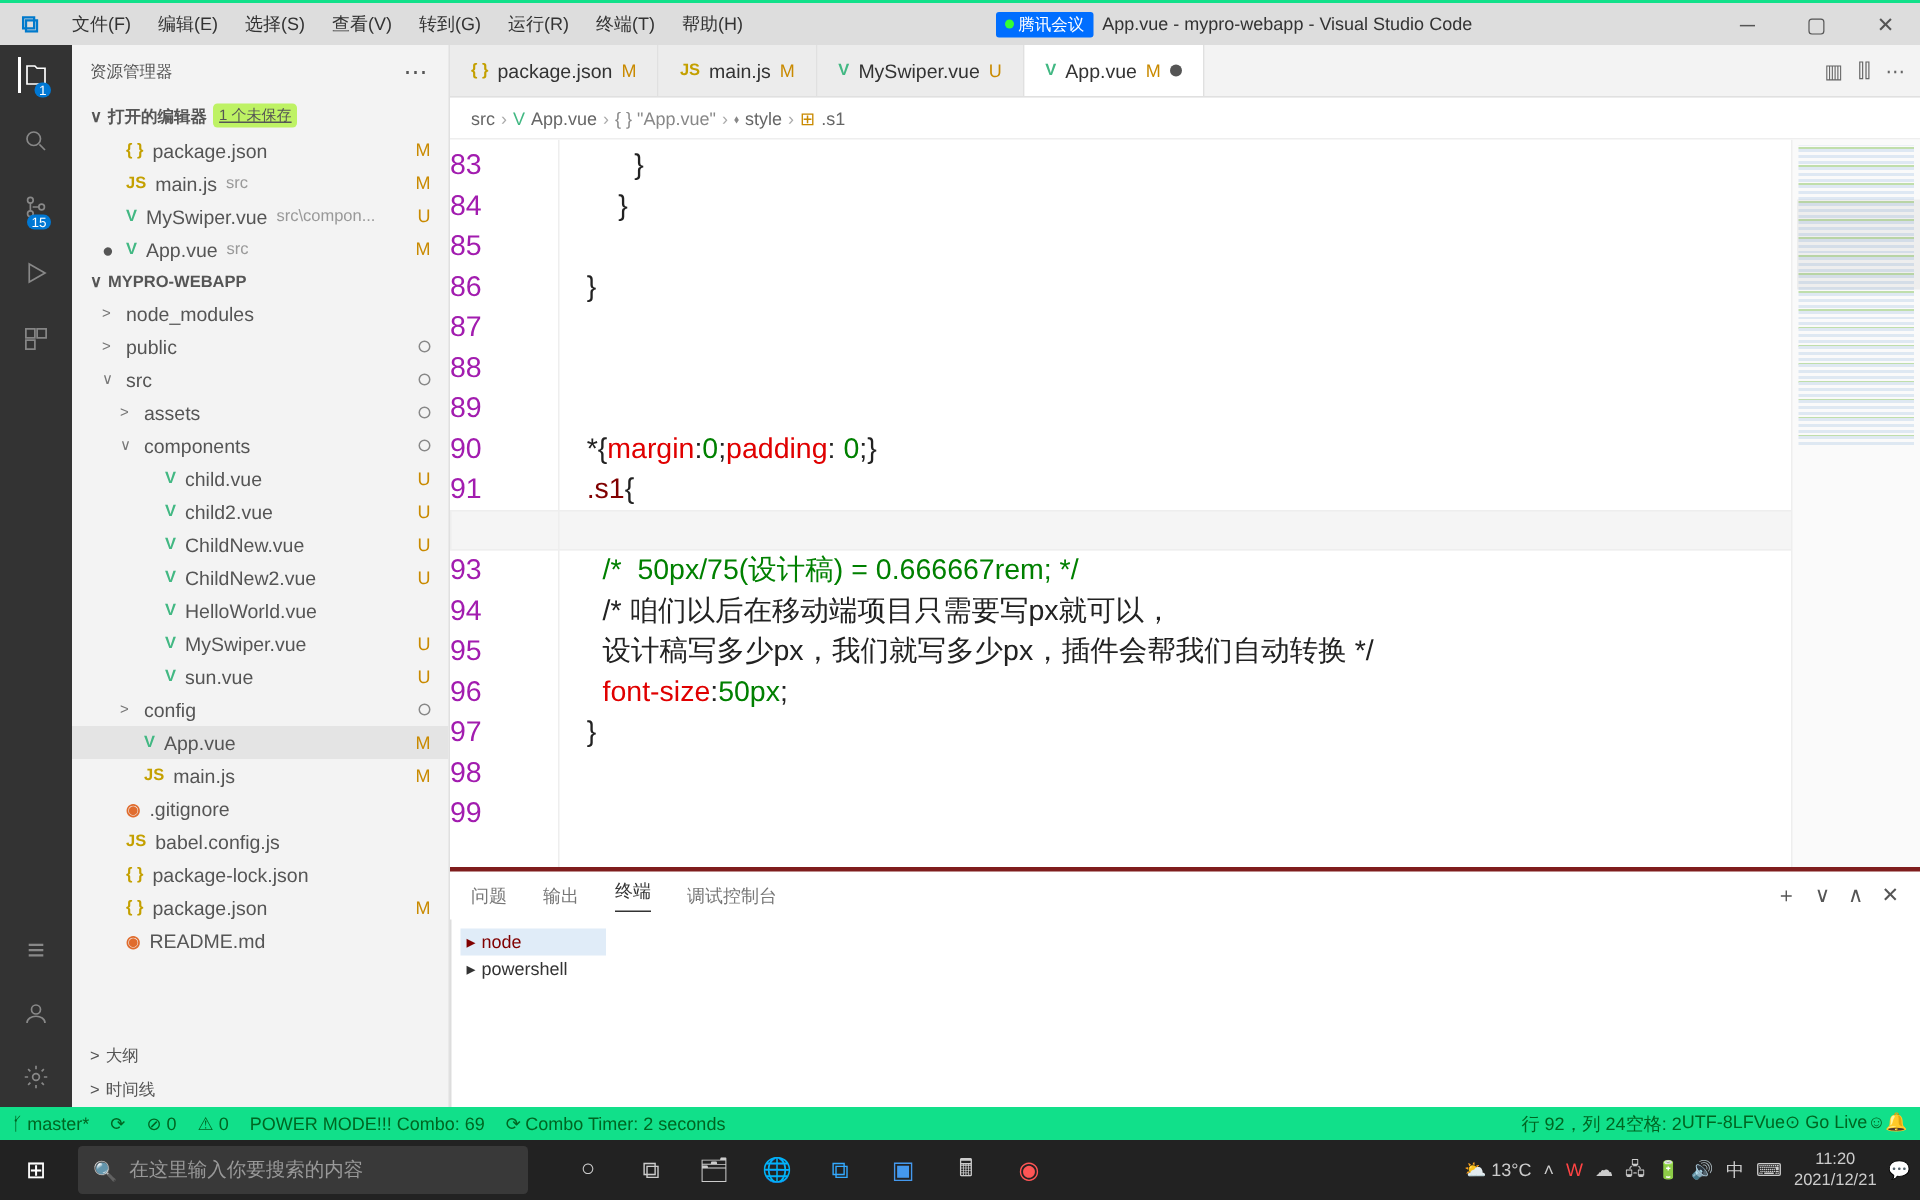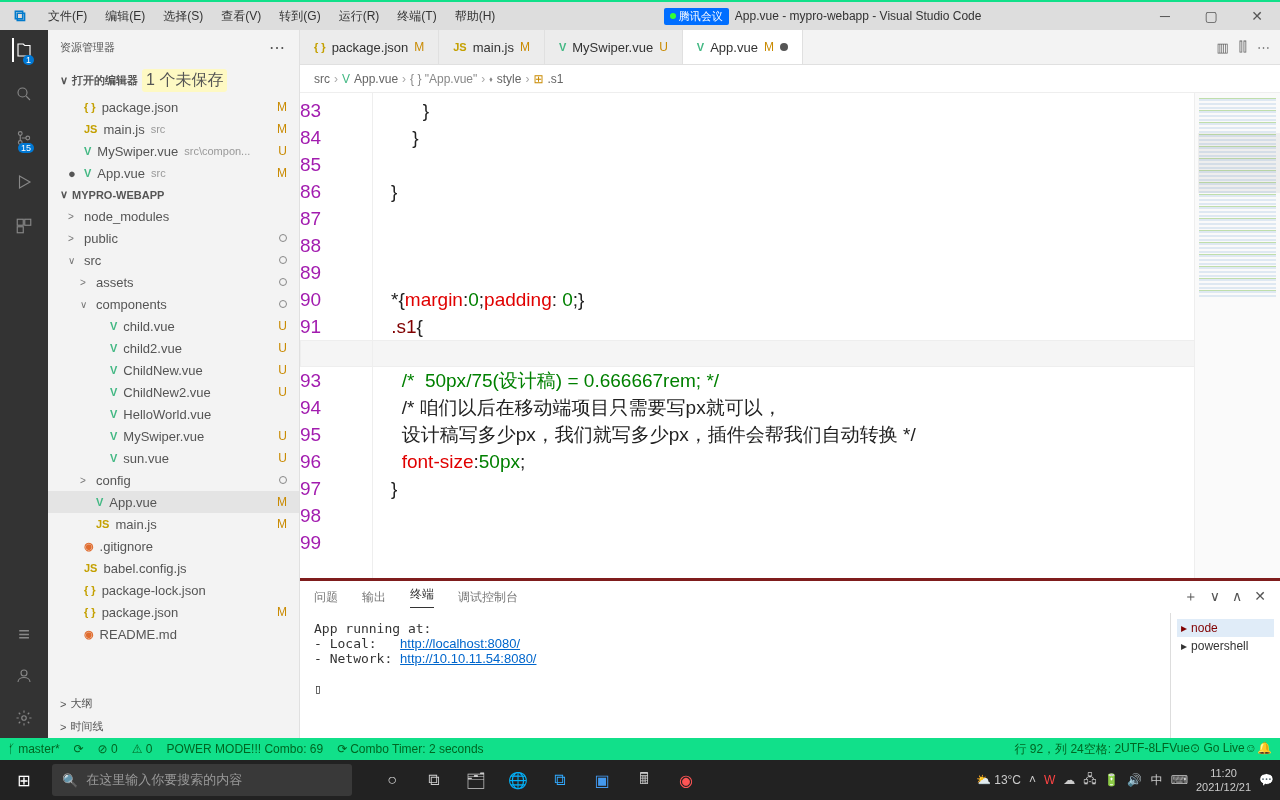--- a/index.html
+++ b/index.html
@@ -16,21 +16,21 @@
 .main { flex:1; display:flex; min-height:0; }
 .activity { width:48px; background:#333; display:flex; flex-direction:column; align-items:center; padding-top:8px; gap:20px; position:relative;}
 .activity .ico{ width:24px; height:24px; color:#888; font-size:20px; display:flex; align-items:center; justify-content:center; cursor:pointer;}
 .activity .ico.active{ color:#fff; }
 .activity .ico.active::before{ content:""; position:absolute; left:0; width:2px; height:24px; background:#fff; }
 .act-bottom{ margin-top:auto; margin-bottom:8px; display:flex; flex-direction:column; gap:18px; align-items:center;}
 .sidebar { width:252px; background:#f3f3f3; display:flex; flex-direction:column; border-right:1px solid #e0e0e0; }
 .sb-header { height:35px; display:flex; align-items:center; padding:3px 12px; font-size:11px; color:#555; justify-content:space-between;}
 .sb-header .dots{font-size:16px;letter-spacing:2px;}
 .sb-section { font-size:11px; color:#555; padding:4px 12px; display:flex; align-items:center; gap:4px; font-weight:600;}
-.sb-badge{ background:#fef9c3; padding:1px 4px; border-radius:3px; font-size:16px; font-weight:400;}
+.sb-badge{ background:#bef264; padding:1px 4px; border-radius:3px; font-size:10px; font-weight:400;text-decoration:underline;}
 .sb-item { display:flex; align-items:center; padding:2px 8px 2px 20px; font-size:13px; color:#555; height:22px; gap:6px; position:relative;}
 .sb-item.active{background:#e4e4e4;}
 .sb-item .arrow{width:10px;font-size:10px;color:#777;}
 .sb-item .badge{ margin-left:auto; color:#c98a00; font-size:12px; padding-right:4px;}
 .sb-item .dot{width:8px;height:8px;border:1px solid #888;border-radius:50%;margin-left:auto;margin-right:4px;}
 .fi-json{color:#c4a000;}
 .fi-js{color:#c4a000;}
 .fi-vue{color:#42b883;}
 .fi-generic{color:#e06c2e;}
 .indent1{padding-left:32px;}
@@ -395,25 +395,20 @@
           <span class="on">终端</span>
           <span>调试控制台</span>
           <div class="pright">
             <span>＋</span>
             <span>∨</span>
             <span>∧</span>
             <span>✕</span>
           </div>
         </div>
         <div class="panel-body">
-          <div class="term">App running at:
-- Local:   <a>http://localhost:8080/</a>
-- Network: <a>http://10.10.11.54:8080/</a>
-
-▯</div>
           <div class="term-side">
             <div class="sel">
                 <span>▸</span>
                 <span>node</span>
               </div>
             <div>
                 <span>▸</span>
                 <span>powershell</span>
               </div>
           </div>

